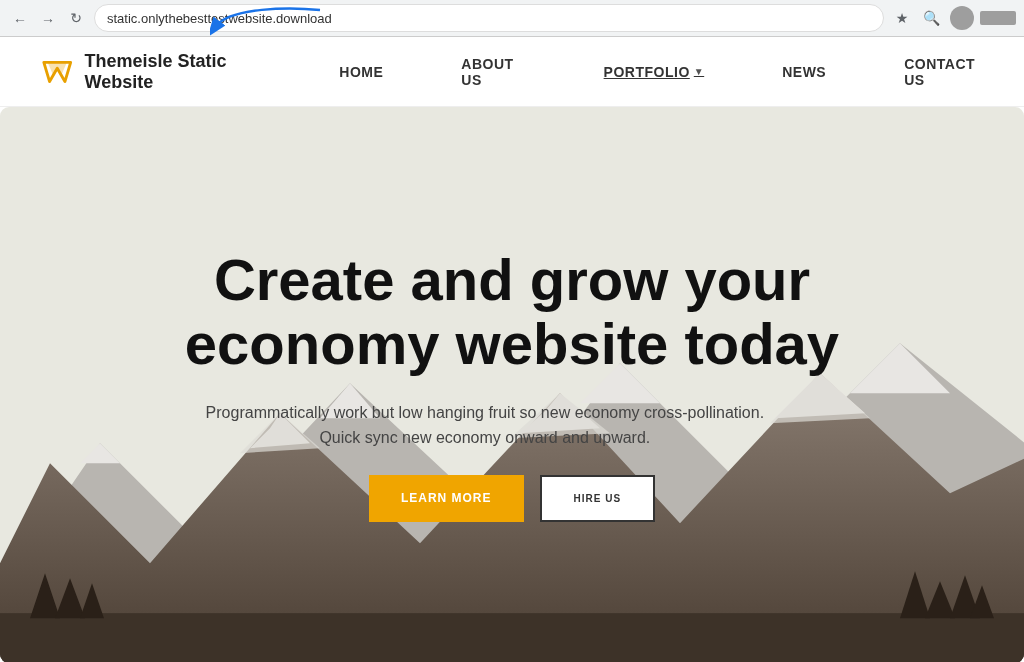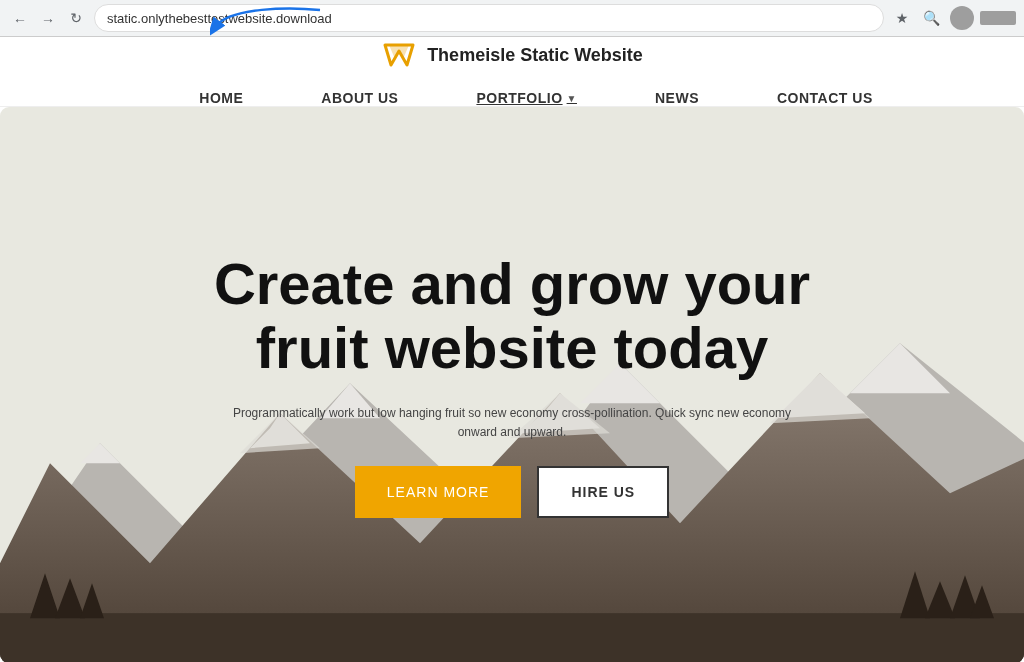--- a/index.html
+++ b/index.html
@@ -88,21 +88,20 @@
       width: 100%;
       background: #fff;
       border-bottom: 1px solid #eee;
       display: flex;
       align-items: center;
       justify-content: space-between;
       padding: 0 40px;
       height: 70px;
       position: relative;
       z-index: 10;
-      flex-direction: column;
     }
     .site-logo {
       display: flex;
       align-items: center;
       gap: 10px;
     }
     .logo-icon {
       width: 36px;
       height: 36px;
     }
@@ -176,48 +175,48 @@
       padding: 0 20px;
     }
     .hero-title {
       font-size: 58px;
       font-weight: 900;
       color: #111;
       line-height: 1.1;
       margin-bottom: 24px;
     }
     .hero-subtitle {
-      font-size: 12px;
+      font-size: 16px;
       color: #444;
       line-height: 1.6;
       margin-bottom: 24px;
       max-width: 600px;
     }
     .hero-buttons {
       display: flex;
       gap: 16px;
       justify-content: center;
     }
     .btn-learn-more {
       background: #f0a500;
       color: #fff;
       border: none;
       padding: 0 32px;
-      font-size: 14px;
-      font-weight: 400;
+      font-size: 12px;
+      font-weight: 700;
       letter-spacing: 1px;
       text-transform: uppercase;
       cursor: pointer;
     }
     .btn-hire-us {
       background: #fff;
       color: #333;
       border: 2px solid #333;
       padding: 16px 32px;
-      font-size: 14px;
+      font-size: 10px;
       font-weight: 700;
       letter-spacing: 1px;
       text-transform: uppercase;
       cursor: pointer;
     }
 
     
     .arrow-svg {
       position: absolute;
       top: 2px;
@@ -329,21 +328,21 @@
       <polygon points="80,355 92,320 104,355" fill="#2a2018"></polygon>
       <polygon points="900,355 915,308 930,355" fill="#2a2018"></polygon>
       <polygon points="925,355 940,318 955,355" fill="#2a2018"></polygon>
       <polygon points="950,355 965,312 980,355" fill="#2a2018"></polygon>
       <polygon points="970,355 982,322 994,355" fill="#2a2018"></polygon>
     </svg>
 
     <div class="hero-content">
       <h1 class="hero-title">
         <span>Create and grow your</span><br>
-        <span>fruit website today</span>
+        <span>economy website today</span>
       </h1>
       <p class="hero-subtitle">Programmatically work but low hanging fruit so new economy cross-pollination. Quick sync new economy onward and upward.</p>
       <div class="hero-buttons">
         <button class="btn-learn-more">LEARN MORE</button>
         <button class="btn-hire-us">HIRE US</button>
       </div>
     </div>
   </section>
 
 </div>

